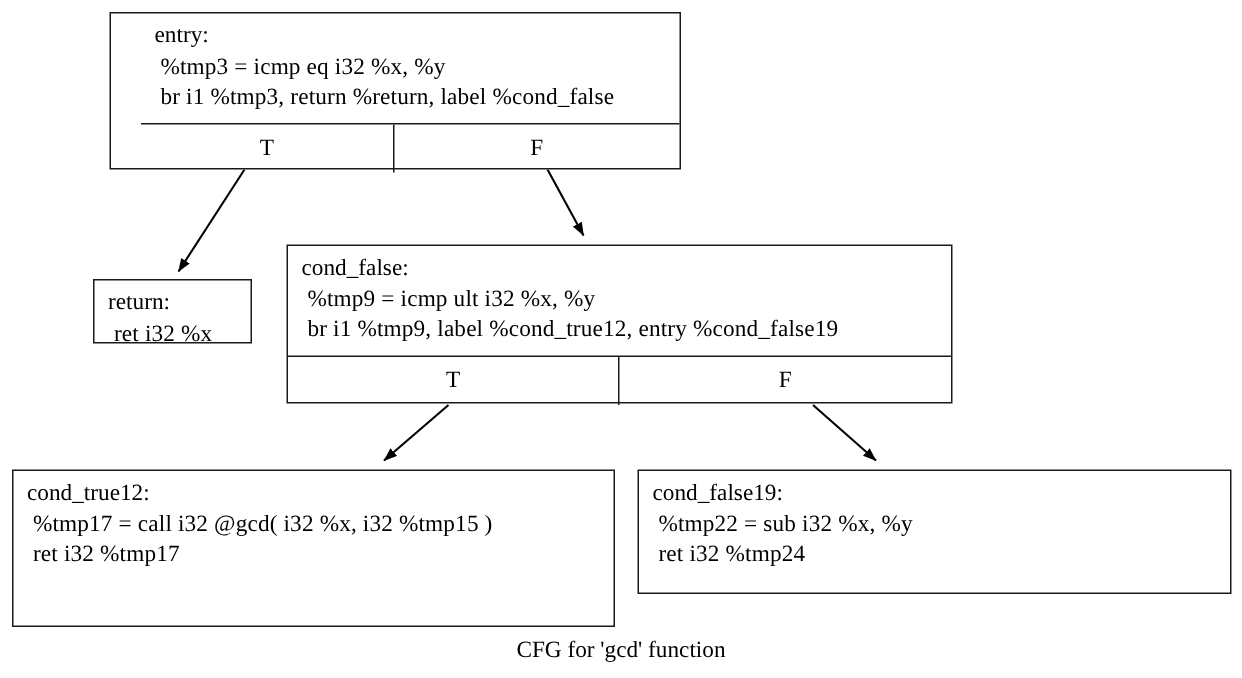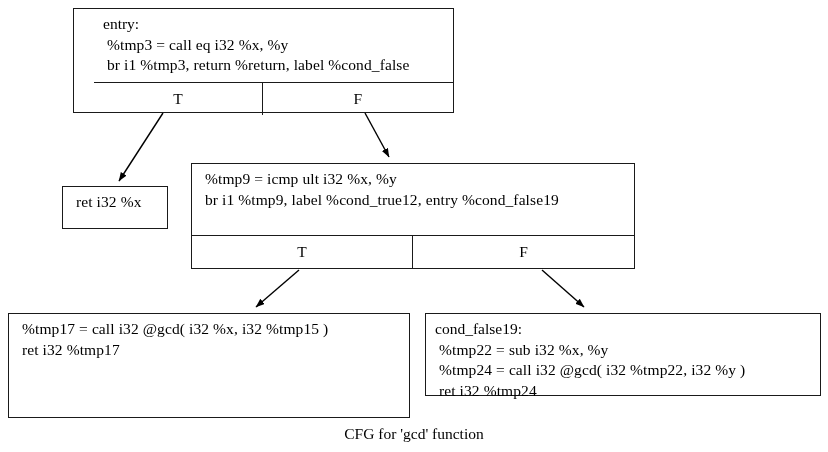--- a/index.html
+++ b/index.html
@@ -115,57 +115,59 @@
     </g>
 
     <g>
       <path d="M 542 270 L 584 307" stroke="#000000" stroke-width="1.4" fill="none" marker-end="url(#arrowhead)"></path>
     </g>
   </svg>
 
   <div class="node" id="node-entry">
     <div class="node-body">
       <div class="label-line">entry:</div>
-      <div class="code-line"> %tmp3 = call eq i32 %x, %y</div>
+      <div class="code-line"> %tmp3 = icmp eq i32 %x, %y</div>
       <div class="code-line"> br i1 %tmp3, return %return, label %cond_false</div>
     </div>
     <div class="ports">
       <div class="port port-t">T</div>
       <div class="port port-f">F</div>
     </div>
   </div>
 
   <div class="node" id="node-return">
     <div class="node-body">
+      <div class="label-line">return:</div>
       <div class="code-line"> ret i32 %x</div>
     </div>
   </div>
 
   <div class="node" id="node-cond-false">
     <div class="node-body">
+      <div class="label-line">cond_false:</div>
       <div class="code-line"> %tmp9 = icmp ult i32 %x, %y</div>
       <div class="code-line"> br i1 %tmp9, label %cond_true12, entry %cond_false19</div>
     </div>
     <div class="ports">
       <div class="port port-t">T</div>
       <div class="port port-f">F</div>
     </div>
   </div>
 
   <div class="node" id="node-cond-true12">
     <div class="node-body">
+      <div class="label-line">cond_true12:</div>
       <div class="code-line"> %tmp17 = call i32 @gcd( i32 %x, i32 %tmp15 )</div>
       <div class="code-line"> ret i32 %tmp17</div>
     </div>
   </div>
 
   <div class="node" id="node-cond-false19">
     <div class="node-body">
       <div class="label-line">cond_false19:</div>
       <div class="code-line"> %tmp22 = sub i32 %x, %y</div>
-      <div class="code-line"> %tmp24 = call i32 @gcd( i32 %tmp22, i32 %y )</div>
       <div class="code-line"> ret i32 %tmp24</div>
     </div>
   </div>
 
   <div id="caption">CFG for 'gcd' function</div>
 
 </div>
 
 </body></html>

